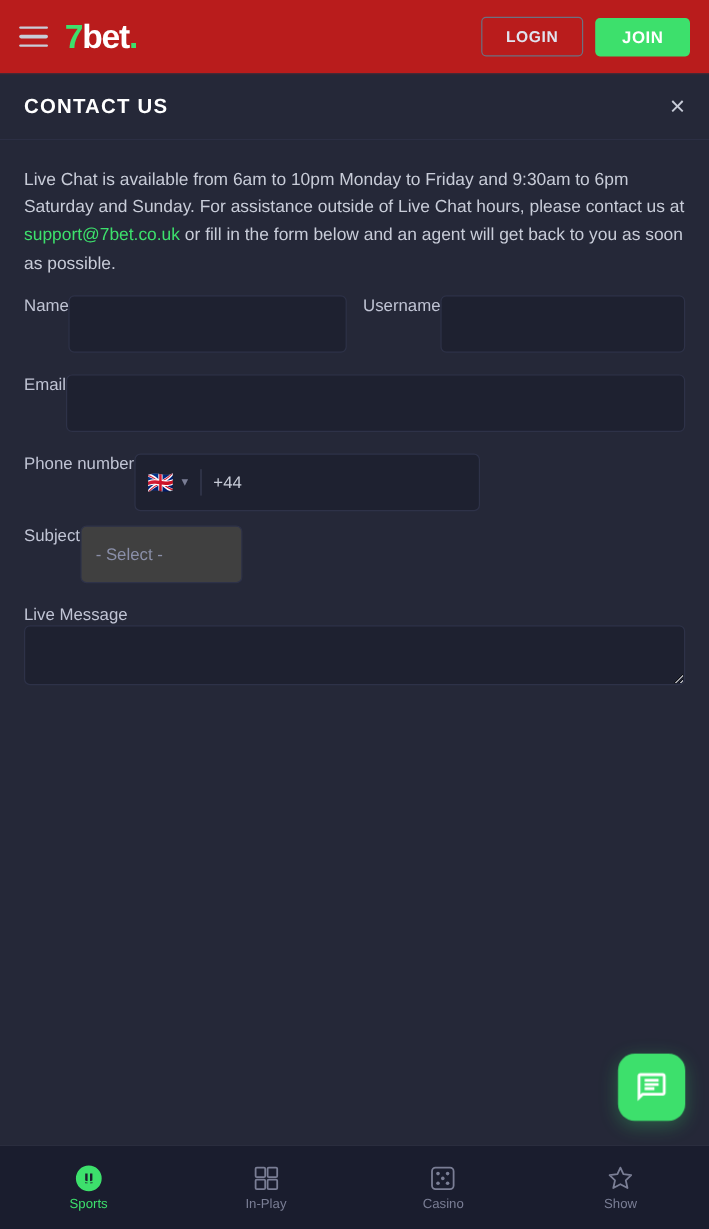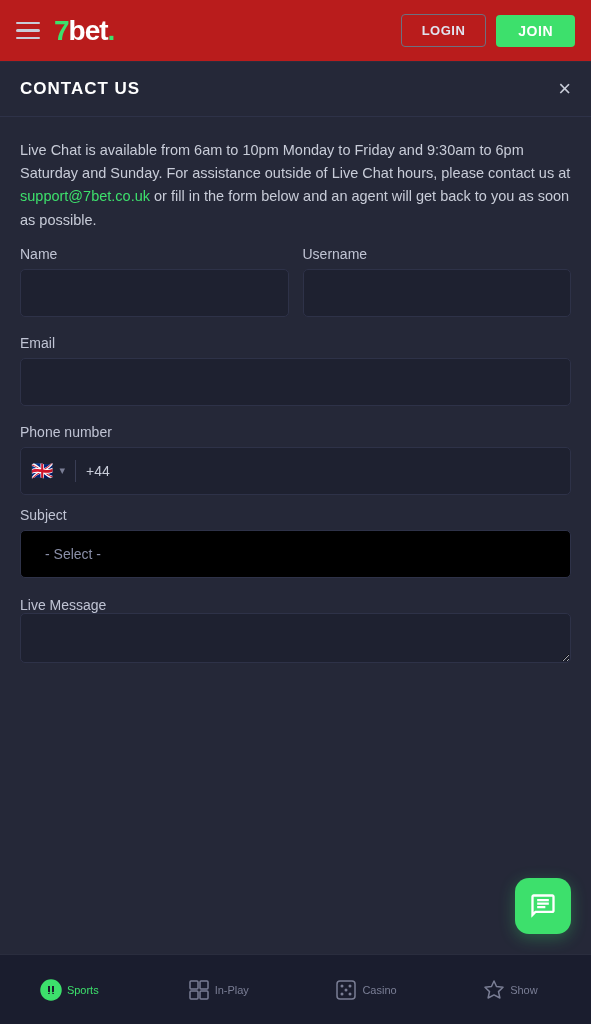--- a/index.html
+++ b/index.html
@@ -123,21 +123,20 @@
     }
 
     
     .form-row {
       display: flex;
       gap: 14px;
       margin-bottom: 18px;
     }
     .form-group {
       display: flex;
-      flex-direction: column;
       flex: 1;
     }
     .form-label {
       color: #c0c4d4;
       font-size: 14px;
       margin-bottom: 7px;
     }
     .form-input {
       background-color: #1e2130;
       border: 1.5px solid #2e3248;
@@ -182,27 +181,27 @@
       background: transparent;
       border: none;
       outline: none;
       color: #fff;
       font-size: 14px;
       flex: 1;
     }
 
     
     .subject-select-wrapper {
-      background-color: #000000;
+      background-color: #404040;
       border: 1.5px solid #2e3248;
       border-radius: 5px;
       height: 48px;
       display: flex;
       align-items: center;
-      padding: 0 24px;
+      padding: 0 12px;
     }
     .subject-select {
       background: transparent;
       border: none;
       outline: none;
       color: #8a8fa8;
       font-size: 14px;
       width: 100%;
       appearance: none;
       cursor: pointer;
@@ -264,21 +263,21 @@
       width: 591px;
       height: 70px;
       background-color: #1a1d2e;
       border-top: 1px solid #2a2d3e;
       display: flex;
       align-items: center;
       justify-content: space-around;
     }
     .nav-item {
       display: flex;
-      flex-direction: row;
+      flex-direction: column;
       align-items: center;
       gap: 4px;
       cursor: pointer;
       min-width: 70px;
     }
     .nav-label {
       font-size: 11px;
       color: #7a7e95;
     }
     .nav-label.active {

